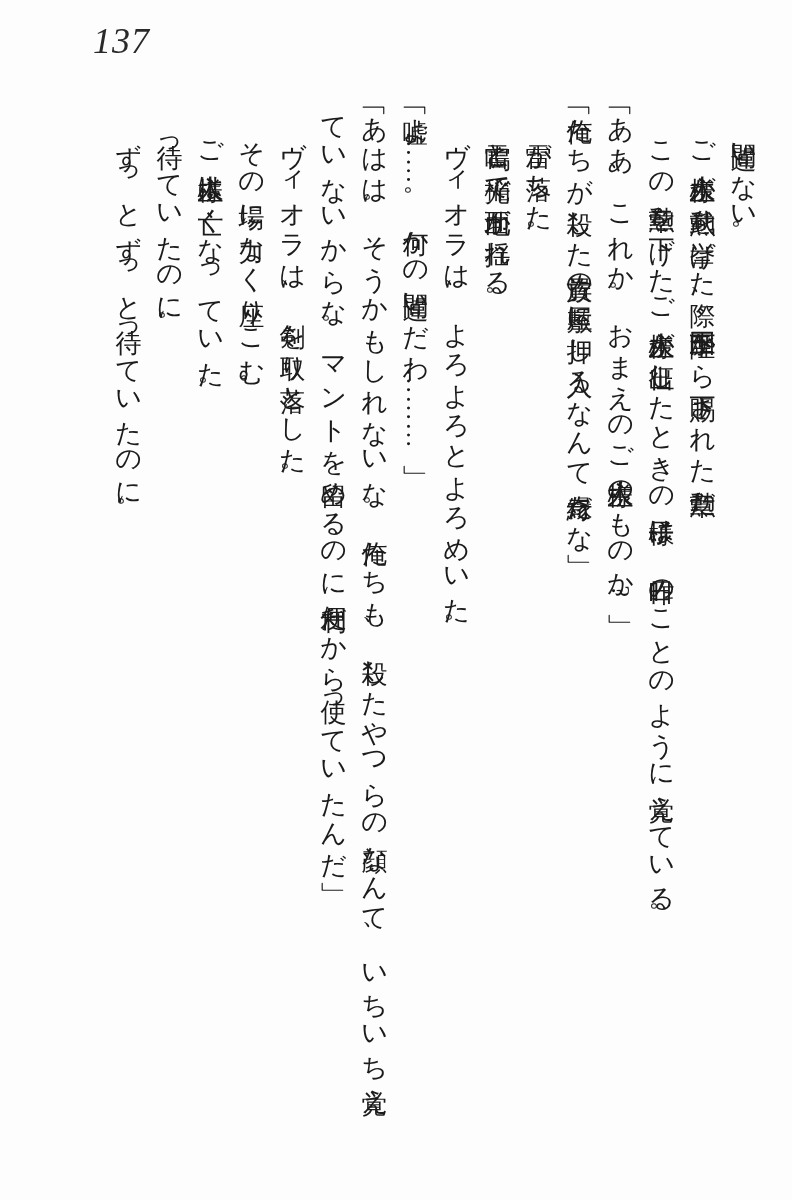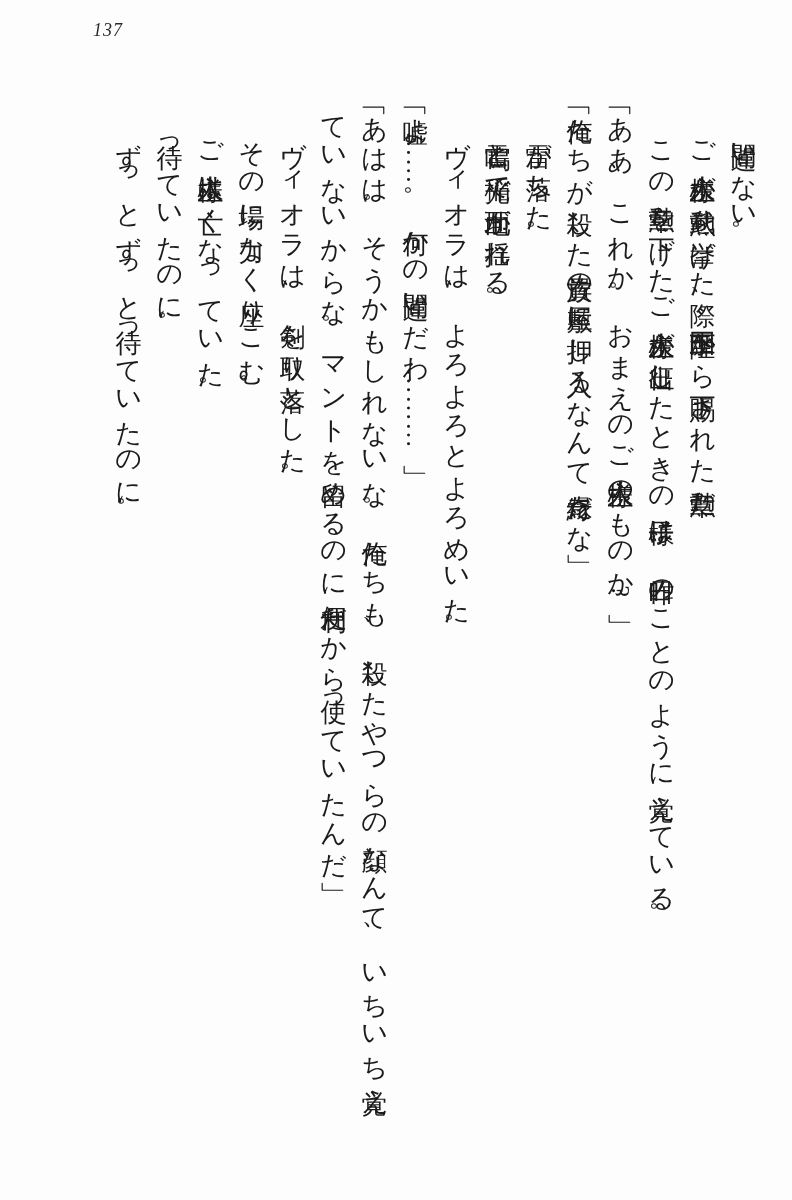--- a/index.html
+++ b/index.html
@@ -11,21 +11,21 @@
     height: 1200px;
     position: relative;
     overflow: hidden;
     background: #fdfdfd;
     font-family: "Liberation Serif", "DejaVu Serif", serif;
   }
   .page-number {
     position: absolute;
     left: 93px;
     top: 20px;
-    font-size: 18px;
+    font-size: 36px;
     font-style: italic;
     color: #2a2a2a;
     letter-spacing: 1px;
     font-family: "Liberation Serif", "DejaVu Serif", serif;
   }
   .text-block {
     position: absolute;
     top: 98px;
     right: 28px;
     height: 1030px;

